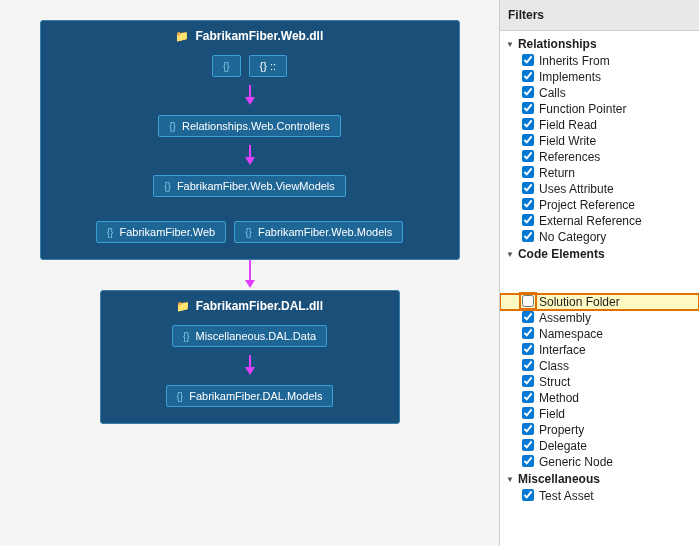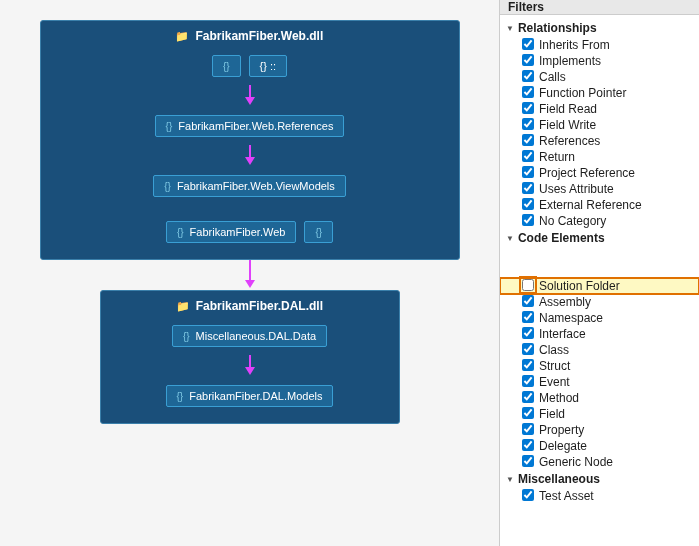--- a/index.html
+++ b/index.html
@@ -28,21 +28,21 @@
       background: #ffffff;
       border-left: 1px solid #ccc;
       display: flex;
       flex-direction: column;
       overflow-y: auto;
       flex-shrink: 0;
     }
 
     .filters-header {
       background: #e8e8e8;
-      padding: 0 8px;
+      padding: 8px 8px;
       font-weight: 600;
       font-size: 12px;
       color: #1e1e1e;
       border-bottom: 1px solid #ccc;
       display: flex;
       align-items: center;
       gap: 4px;
     }
 
     .filters-content {
@@ -218,21 +218,21 @@
       <div class="arrow-down">
         <svg width="14" height="22">
           <line x1="7" y1="0" x2="7" y2="14" stroke="#e040fb" stroke-width="2"></line>
           <polygon points="2,12 12,12 7,20" fill="#e040fb"></polygon>
         </svg>
       </div>
 
       <div class="namespace-row">
         <div class="namespace-item">
           <span class="ns-icon">{}</span>
-          <span>FabrikamFiber.Web.References</span>
+          <span>Relationships.Web.Controllers</span>
         </div>
       </div>
 
       <div class="arrow-down">
         <svg width="14" height="22">
           <line x1="7" y1="0" x2="7" y2="14" stroke="#e040fb" stroke-width="2"></line>
           <polygon points="2,12 12,12 7,20" fill="#e040fb"></polygon>
         </svg>
       </div>
 
@@ -245,20 +245,21 @@
 
       <div style="height:8px"></div>
 
       <div class="namespace-row">
         <div class="namespace-item">
           <span class="ns-icon">{}</span>
           <span>FabrikamFiber.Web</span>
         </div>
         <div class="namespace-item">
           <span class="ns-icon">{}</span>
+          <span>FabrikamFiber.Web.Models</span>
         </div>
       </div>
 
     </div>
 
     <div class="outer-arrow">
       <svg width="14" height="30">
         <line x1="7" y1="0" x2="7" y2="22" stroke="#e040fb" stroke-width="2"></line>
         <polygon points="2,20 12,20 7,28" fill="#e040fb"></polygon>
       </svg>
@@ -336,25 +337,25 @@
     <div class="filter-item">
       <input type="checkbox" checked="" style="">
       <span>References</span>
     </div>
     <div class="filter-item">
       <input type="checkbox" checked="" style="">
       <span>Return</span>
     </div>
     <div class="filter-item">
       <input type="checkbox" checked="" style="">
+      <span>Uses Attribute</span>
+    </div>
+    <div class="filter-item">
+      <input type="checkbox" checked="" style="">
       <span>Project Reference</span>
-    </div>
-    <div class="filter-item">
-      <input type="checkbox" checked="" style="">
-      <span>Uses Attribute</span>
     </div>
     <div class="filter-item">
       <input type="checkbox" checked="" style="">
       <span>External Reference</span>
     </div>
     <div class="filter-item">
       <input type="checkbox" checked="" style="">
       <span>No Category</span>
     </div>
 
@@ -382,24 +383,20 @@
     <div class="filter-item">
       <input type="checkbox" checked="" style="">
       <span>Class</span>
     </div>
     <div class="filter-item">
       <input type="checkbox" checked="" style="">
       <span>Struct</span>
     </div>
     <div class="filter-item">
       <input type="checkbox" checked="" style="">
-      <span>Event</span>
-    </div>
-    <div class="filter-item">
-      <input type="checkbox" checked="" style="">
       <span>Method</span>
     </div>
     <div class="filter-item">
       <input type="checkbox" checked="" style="">
       <span>Field</span>
     </div>
     <div class="filter-item">
       <input type="checkbox" checked="" style="">
       <span>Property</span>
     </div>

